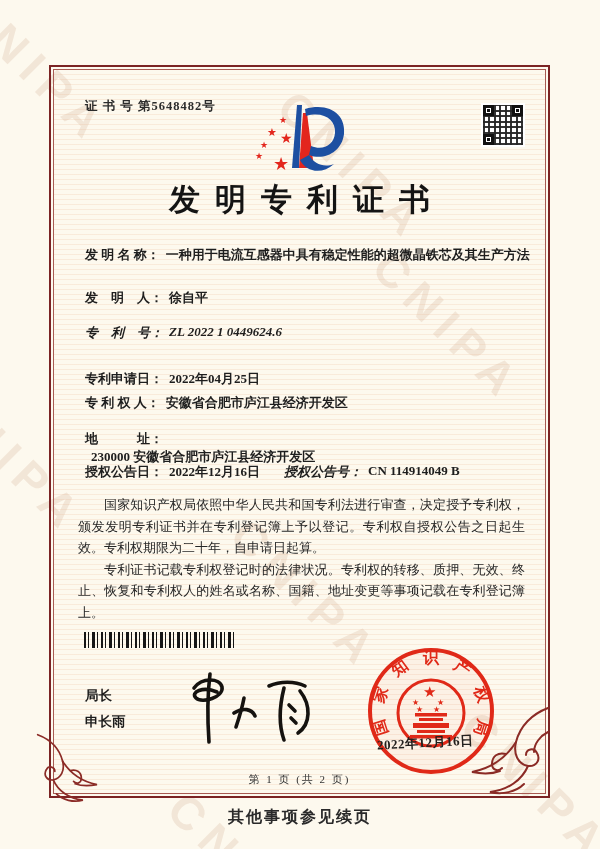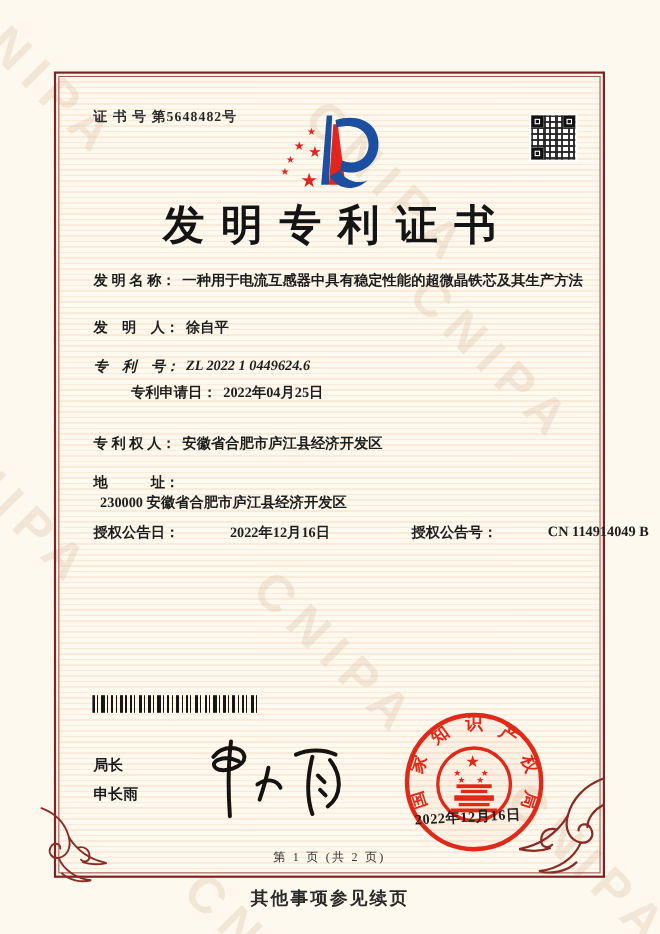--- a/index.html
+++ b/index.html
@@ -27,21 +27,21 @@
   }
   .guilloche{
     position:absolute;left:53px;top:69px;width:493px;height:725px;z-index:1;
     background:
       repeating-linear-gradient(180deg, rgba(234,176,138,0.20) 0 1px, rgba(255,255,255,0) 1px 5px);
   }
   .content{position:absolute;left:0;top:0;width:600px;height:849px;z-index:3;}
   .cert-no{position:absolute;left:85px;top:98px;font-size:12.5px;font-weight:600;letter-spacing:1px;color:#2c2c2c;}
   .title{
     position:absolute;left:49px;top:179px;width:501px;text-align:center;
-    font-size:38px;font-weight:700;letter-spacing:15px;text-indent:15px;color:#141414;
+    font-size:31px;font-weight:700;letter-spacing:15px;text-indent:15px;color:#141414;
   }
   .qr{
     position:absolute;left:481px;top:103px;width:44px;height:44px;background:#fff;
     box-sizing:border-box;padding:2px;
   }
   .qr-noise{
     position:absolute;left:2px;top:2px;width:40px;height:40px;
     background:
       repeating-linear-gradient(90deg,#111 0 2px,transparent 2px 5px,#111 5px 7px,transparent 7px 11px),
       repeating-linear-gradient(0deg,#111 0 2px,transparent 2px 6px,#111 6px 8px,transparent 8px 11px);
@@ -146,39 +146,43 @@
     <span class="val">一种用于电流互感器中具有稳定性能的超微晶铁芯及其生产方法</span>
   </div>
   <div class="row" style="top:289px;">
     <span class="lab">发　明　人：</span>
     <span class="val">徐自平</span>
   </div>
   <div class="row" style="top:324px;font-style:italic;">
     <span class="lab">专　利　号：</span>
     <span class="val">ZL 2022 1 0449624.6</span>
   </div>
-  <div class="row" style="top:348px;margin-left:34px;">
+  <div class="row" style="top:370px;">
     <span class="lab">专利申请日：</span>
     <span class="val">2022年04月25日</span>
   </div>
   <div class="row" style="top:394px;">
     <span class="lab">专 利 权 人：</span>
     <span class="val">安徽省合肥市庐江县经济开发区</span>
   </div>
   <div class="row" style="top:430px;flex-direction:column;">
     <span class="lab">地　　　址：</span>
     <span class="val">230000 安徽省合肥市庐江县经济开发区</span>
   </div>
-  <div class="row" style="top:475px;gap:40px;">
+  <div class="row" style="top:463px;">
     <span class="lab">授权公告日：</span>
     <span class="val">2022年12月16日</span>
-    <span class="lab" style="margin-left:34px;">授权公告号：</span>
+    <span class="lab" style="margin-left:24px;font-style:italic;">授权公告号：</span>
     <span class="val">CN 114914049 B</span>
   </div>
 
+  <div class="paras">
+    <p>国家知识产权局依照中华人民共和国专利法进行审查，决定授予专利权，颁发发明专利证书并在专利登记簿上予以登记。专利权自授权公告之日起生效。专利权期限为二十年，自申请日起算。</p>
+    <p>专利证书记载专利权登记时的法律状况。专利权的转移、质押、无效、终止、恢复和专利权人的姓名或名称、国籍、地址变更等事项记载在专利登记簿上。</p>
+  </div>
 
   <div class="barcode"></div>
 
   <div class="official">
     <div>局长</div>
     <div>申长雨</div>
   </div>
 
   <svg class="signature" width="150" height="95" viewBox="0 0 150 95">
     <g stroke="#15120f" stroke-width="3.6" fill="none" stroke-linecap="round" stroke-linejoin="round">

